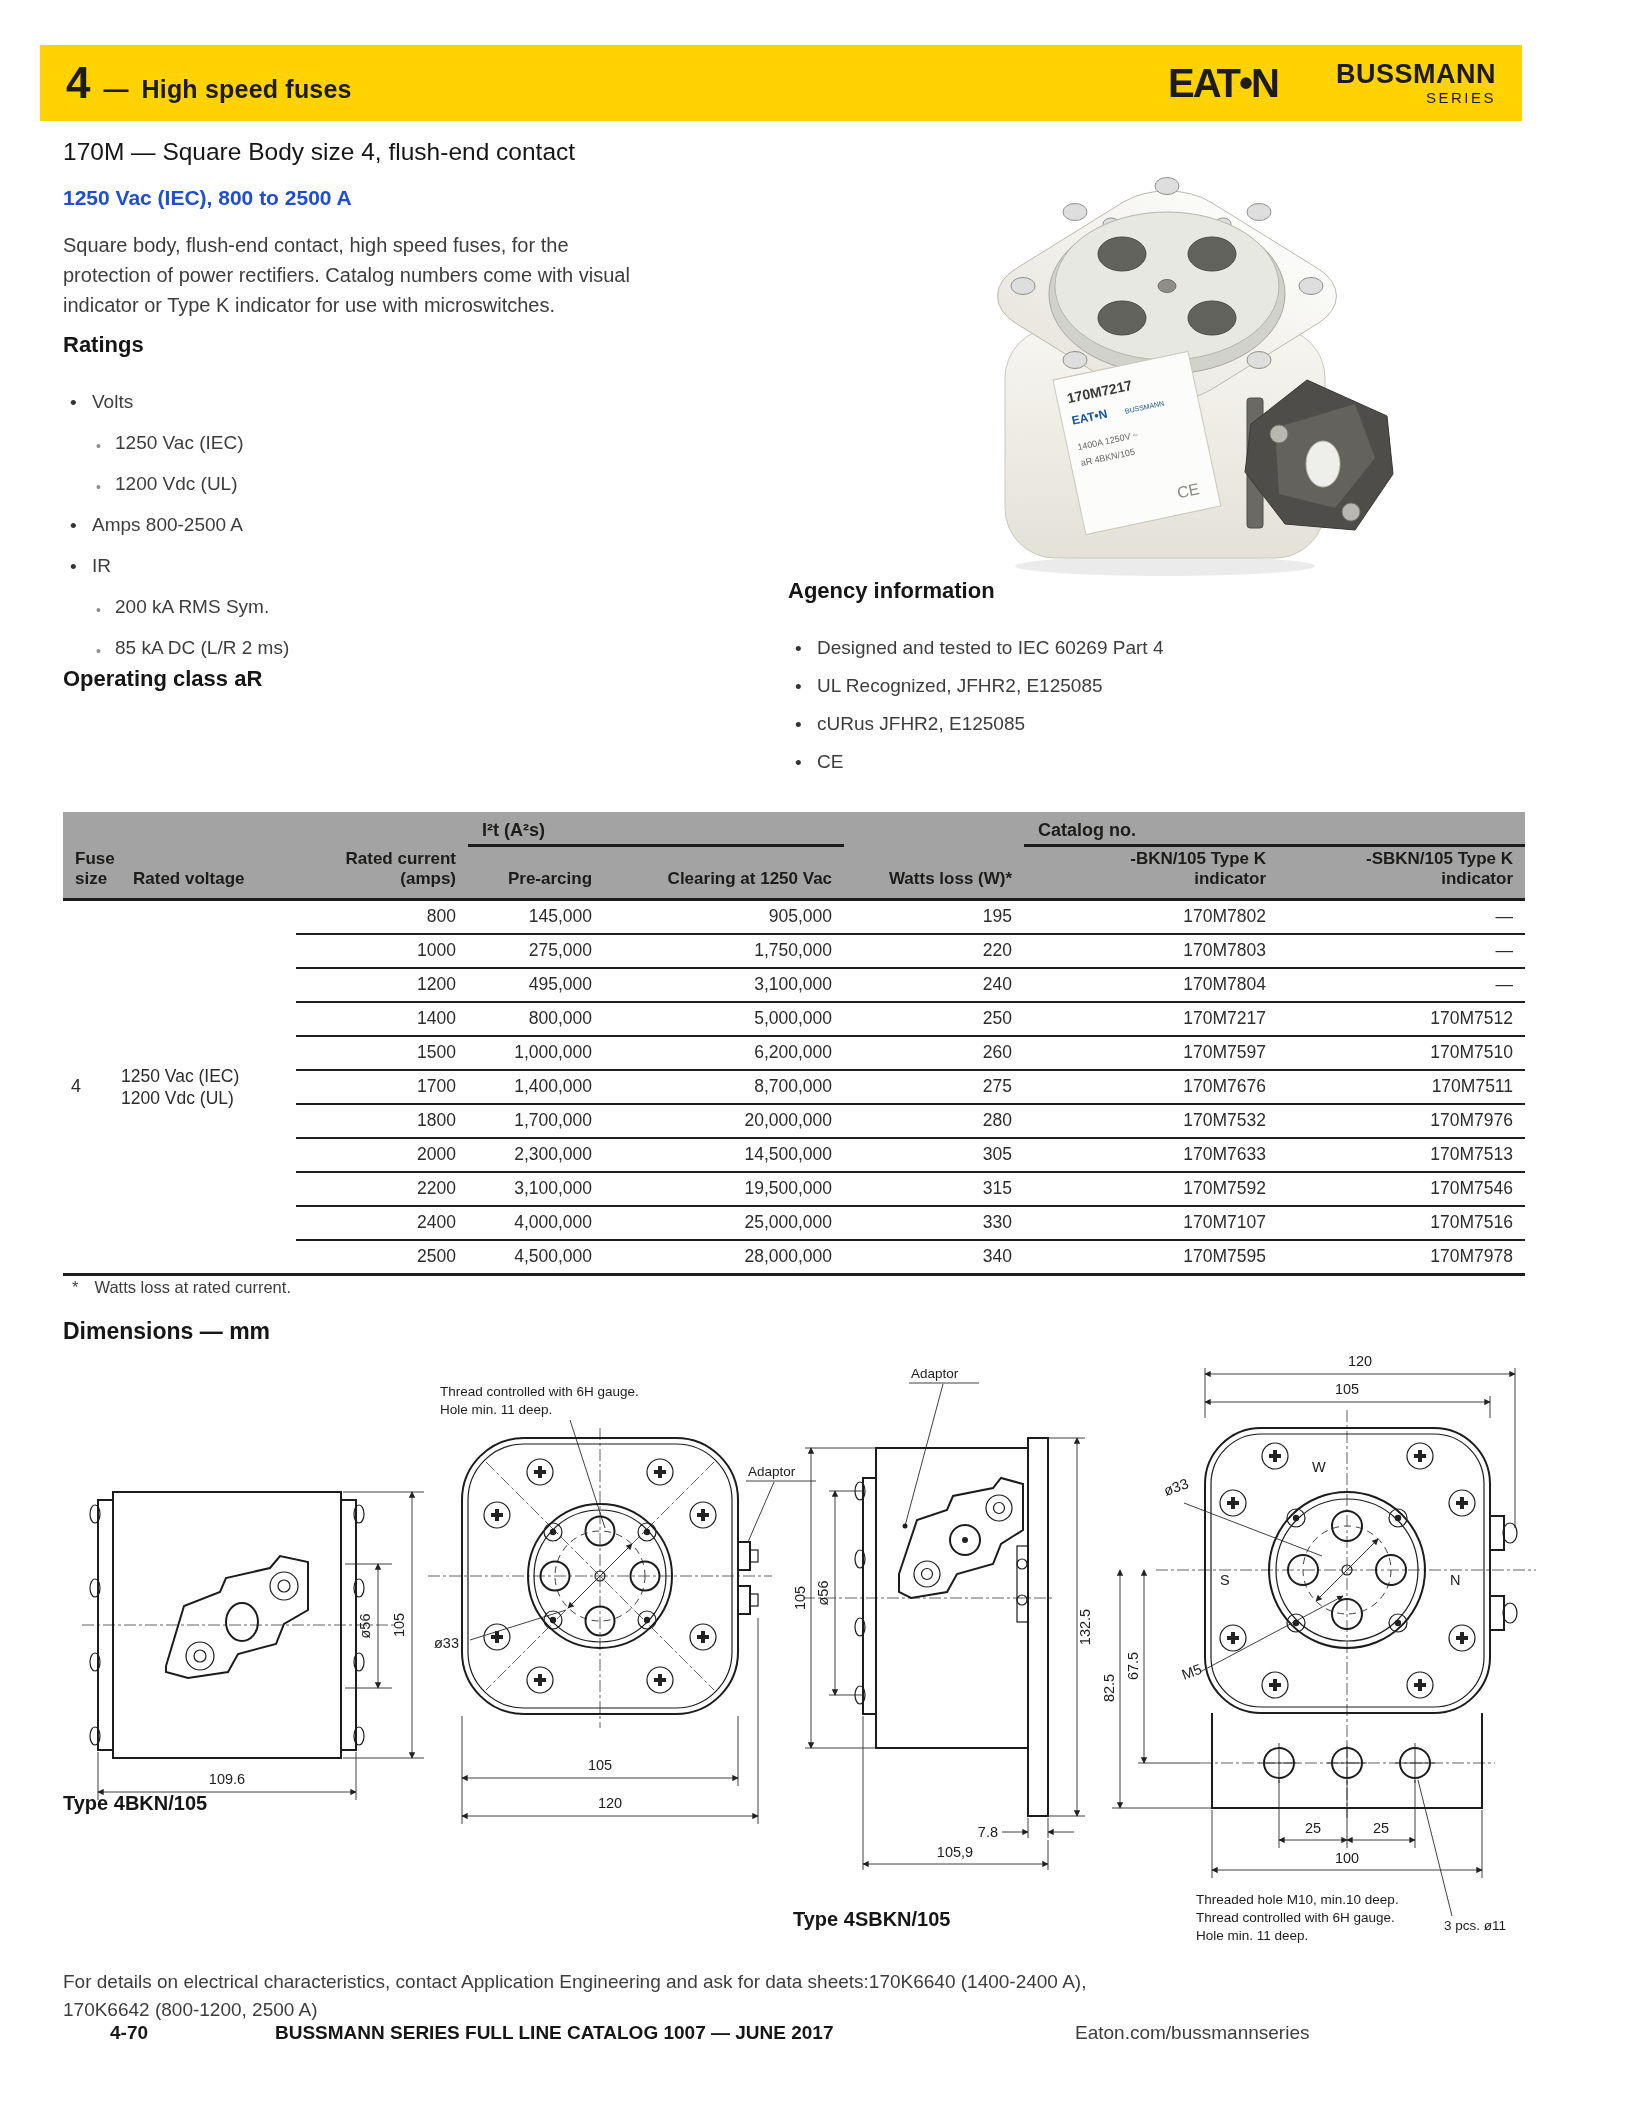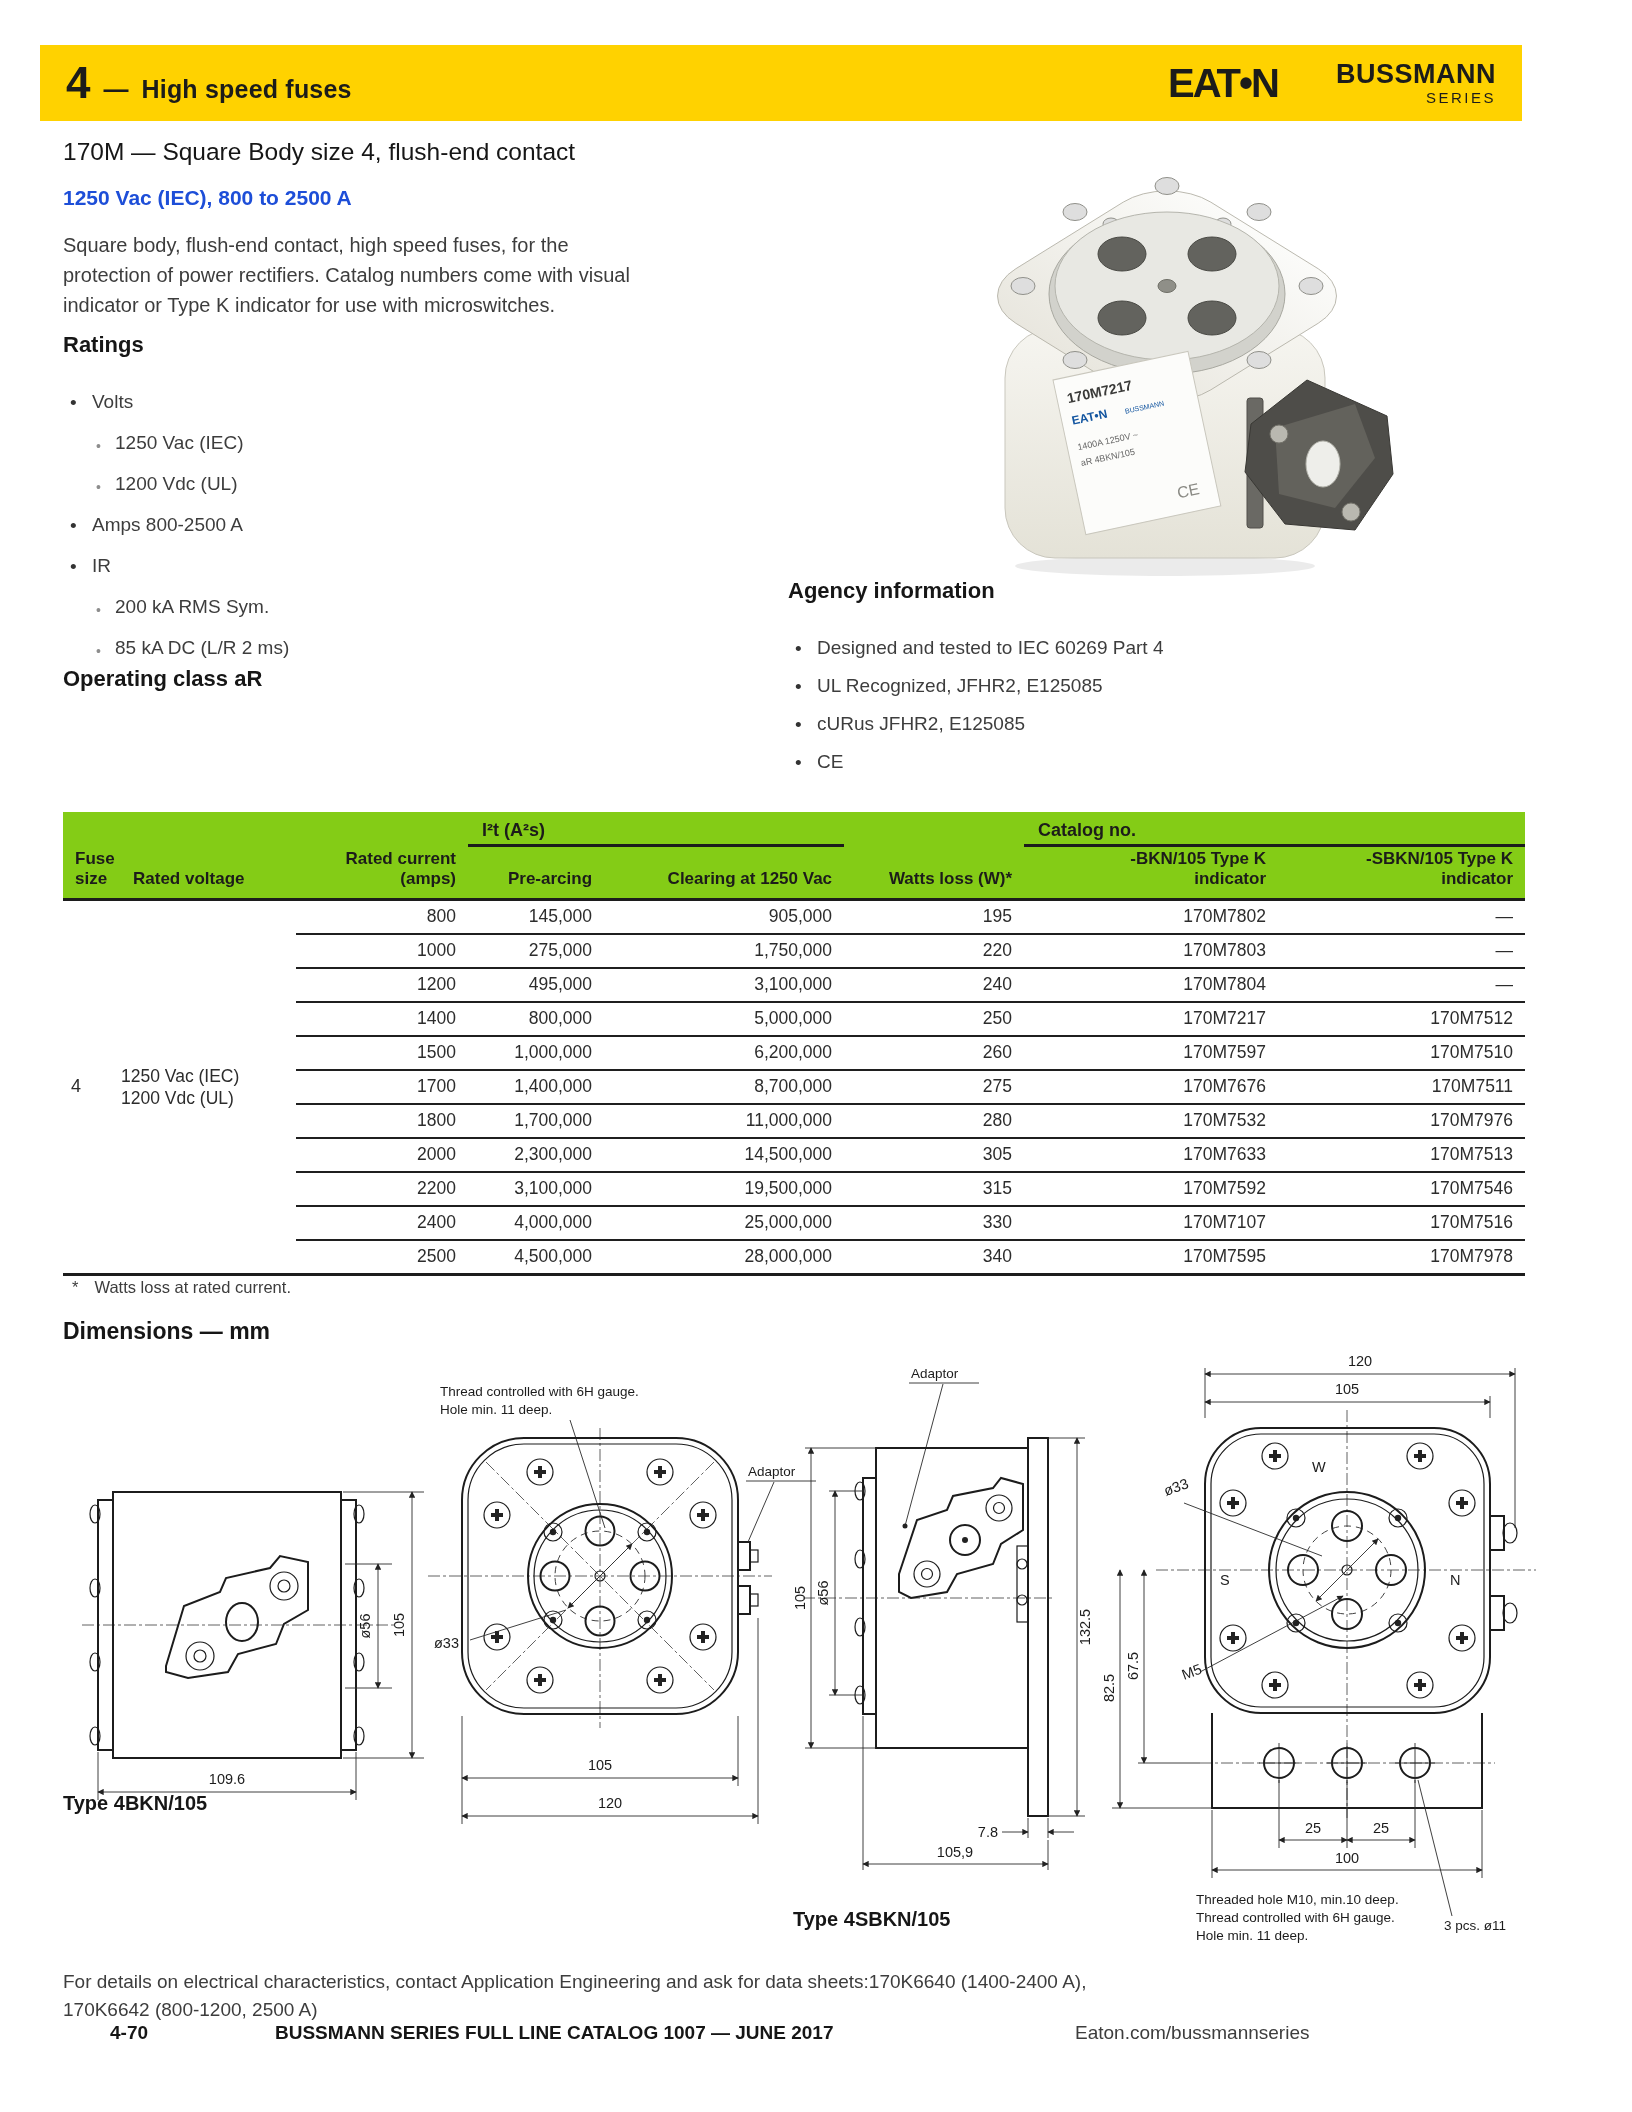--- a/index.html
+++ b/index.html
@@ -31,21 +31,21 @@
   .blist li .b{position:absolute;left:7px;top:1px;color:#333;}
   .blist li.sub .b{left:33px;color:#8d8d8d;font-size:14px;top:3px;}
   .opclass{position:absolute;left:63px;top:666px;}
   .agency-h{position:absolute;left:788px;top:578px;}
   .agency-list{left:788px;top:636px;}
   .agency-list li{margin-bottom:14px;}
 
   
   .spec-table{position:absolute;left:63px;top:812px;border-collapse:collapse;table-layout:fixed;width:1462px;
               font-size:17.5px;color:#2c2c2c;border-bottom:3px solid #1c1c1c;}
-  .spec-table th{background:#84cc16;color:#1c1c1a;font-weight:bold;text-align:left;}
+  .spec-table th{background:#a3a3a3;color:#1c1c1a;font-weight:bold;text-align:left;}
   .grouprow th{font-size:18px;padding:8px 0 3px 14px;}
   .grouprow th.grp{border-bottom:3px solid #1c1c1c;}
   .colhead th{vertical-align:bottom;padding:2px 12px 9px 0;font-size:17px;line-height:20px;}
   .colhead th.tl{padding-left:12px;}
   .colhead th.tr{text-align:right;}
   .spec-table td{padding:5px 12px 6px 0;line-height:21px;}
   .spec-table td.num{text-align:right;}
   .spec-table td.sep{border-top:2px solid #1f1f1f;}
   .spec-table thead{border-bottom:3px solid #1c1c1c;}
   #fuse-cell{vertical-align:middle;text-align:left;padding-left:8px;font-size:18px;}
@@ -266,21 +266,21 @@
           <td class="num sep">1700</td>
           <td class="num sep">1,400,000</td>
           <td class="num sep">8,700,000</td>
           <td class="num sep">275</td>
           <td class="num sep">170M7676</td>
           <td class="num sep">170M7511</td>
         </tr>
         <tr>
           <td class="num sep">1800</td>
           <td class="num sep">1,700,000</td>
-          <td class="num sep">11,000,000</td>
+          <td class="num sep">20,000,000</td>
           <td class="num sep">280</td>
           <td class="num sep">170M7532</td>
           <td class="num sep">170M7976</td>
         </tr>
         <tr>
           <td class="num sep">2000</td>
           <td class="num sep">2,300,000</td>
           <td class="num sep">14,500,000</td>
           <td class="num sep">305</td>
           <td class="num sep">170M7633</td>

